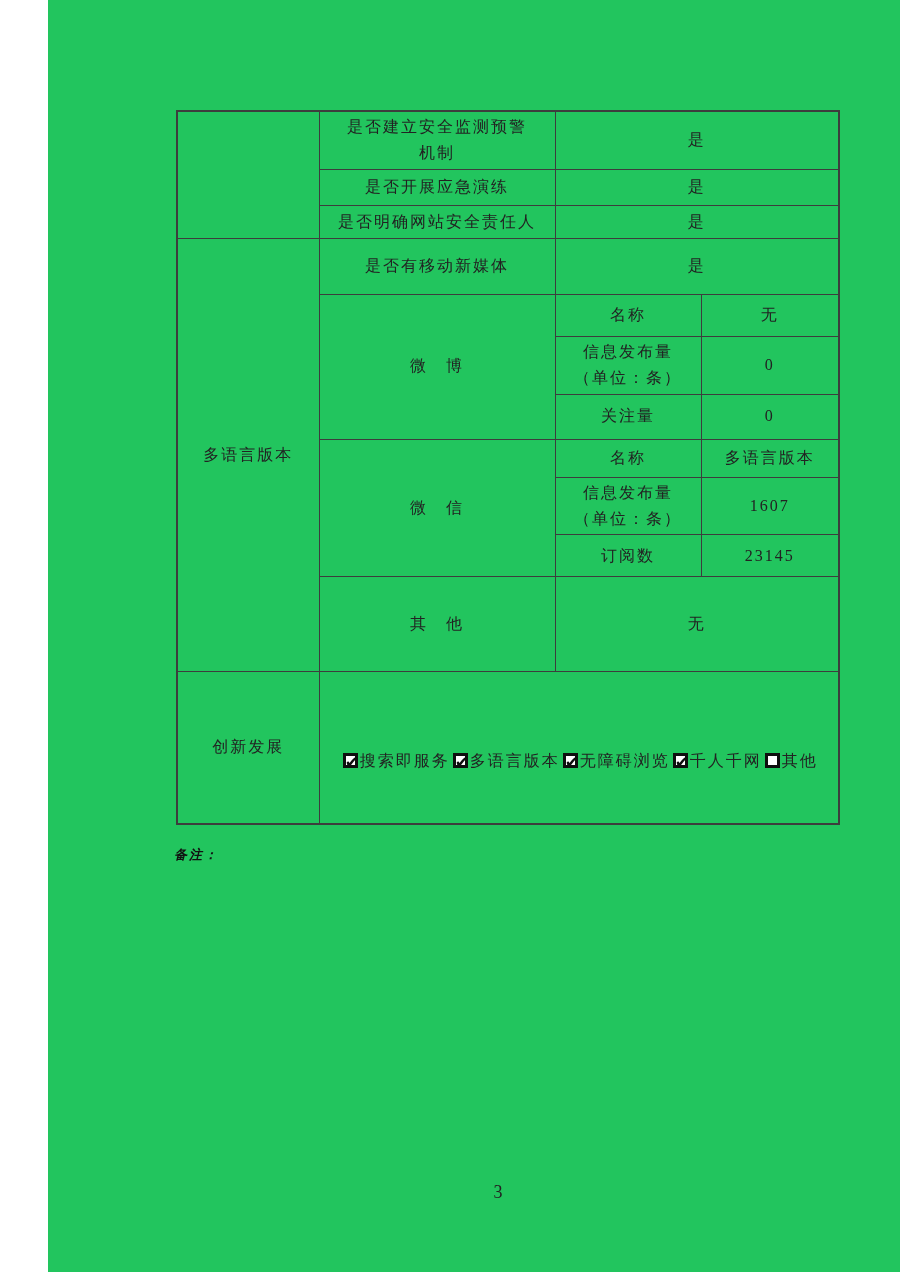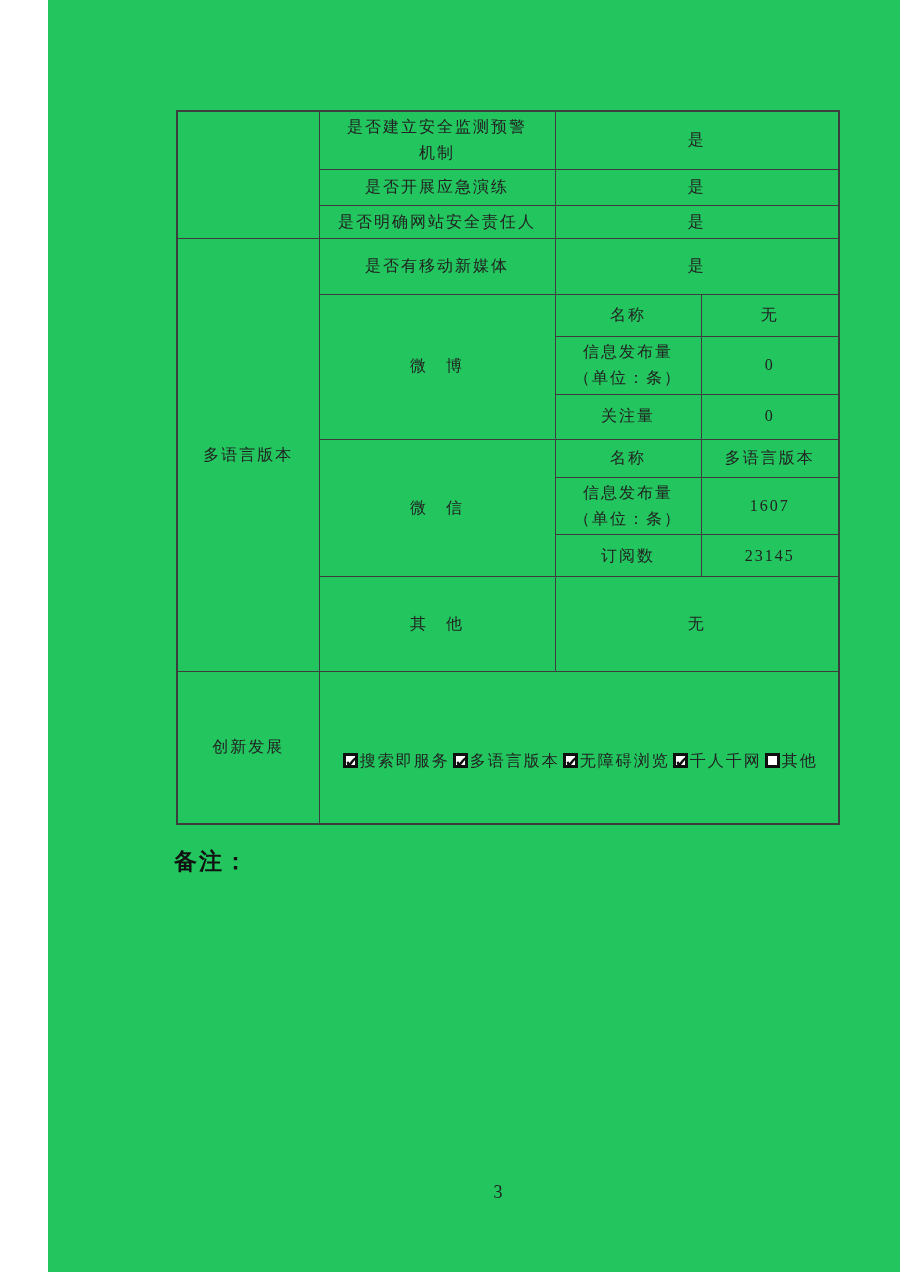--- a/index.html
+++ b/index.html
@@ -58,24 +58,25 @@
     left: -1px; top: -8px;
     font-size: 17px;
     font-weight: bold;
     color: #0e0e0e;
     letter-spacing: 0;
     font-family: "DejaVu Sans", sans-serif;
   }
   .notes {
     position: absolute;
     left: 126px; top: 846px;
-    font-size: 23px;
+    font-size: 13px;
     font-weight: bold;
     letter-spacing: 2px;
     color: #111111;
+    font-style: italic;
   }
   .pageno {
     position: absolute;
     left: 0; top: 1182px;
     width: 900px;
     text-align: center;
     font-size: 18px;
     color: #222222;
     font-family: "Liberation Serif", "DejaVu Serif", serif;
   }

